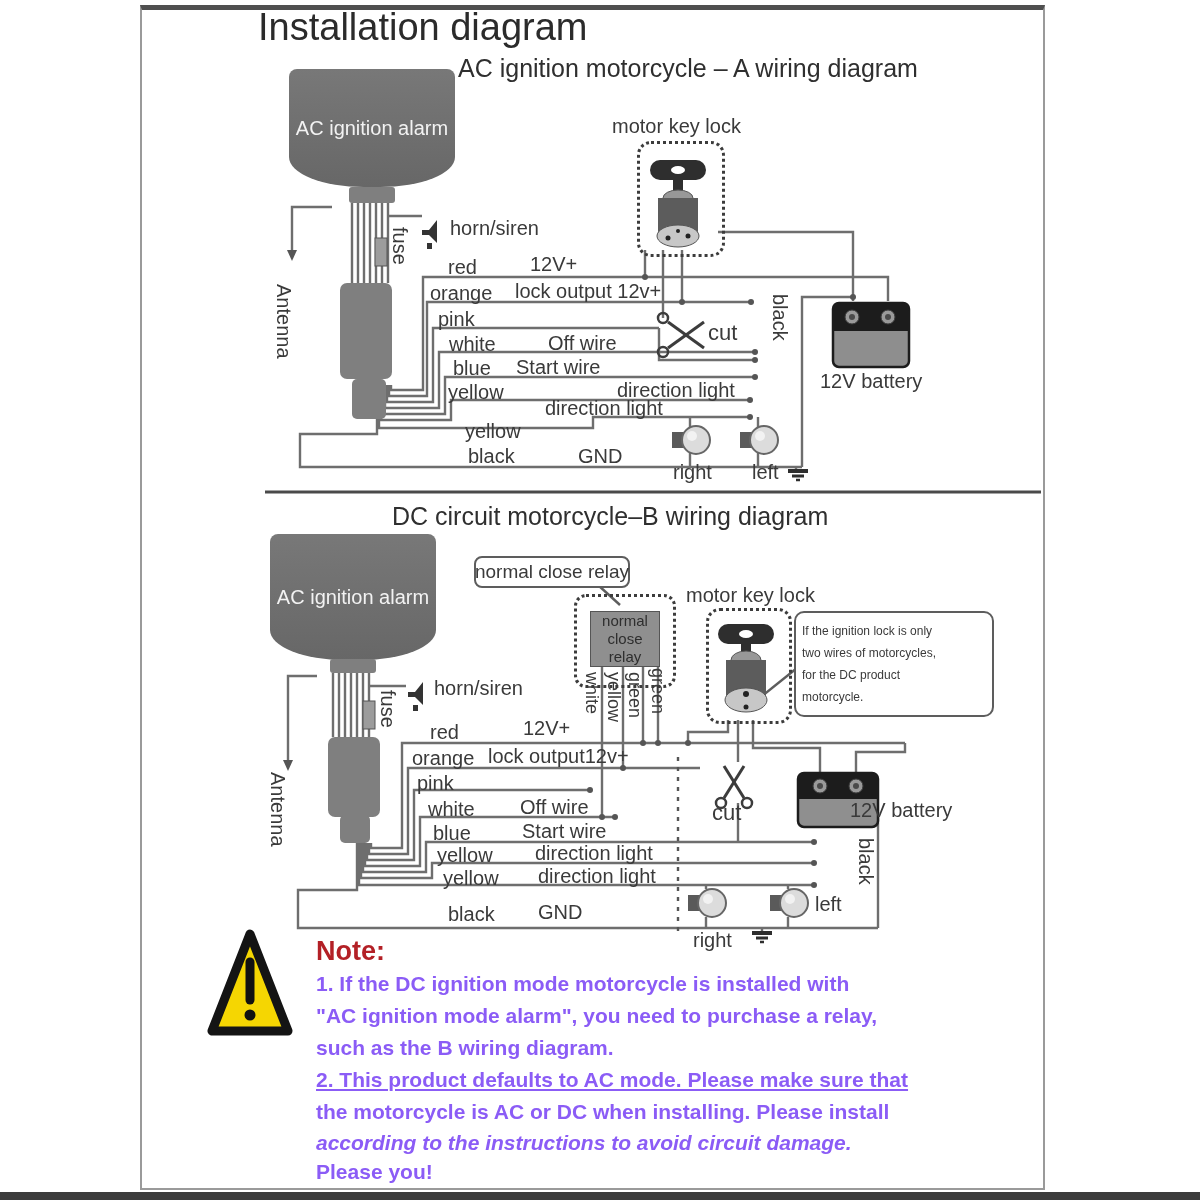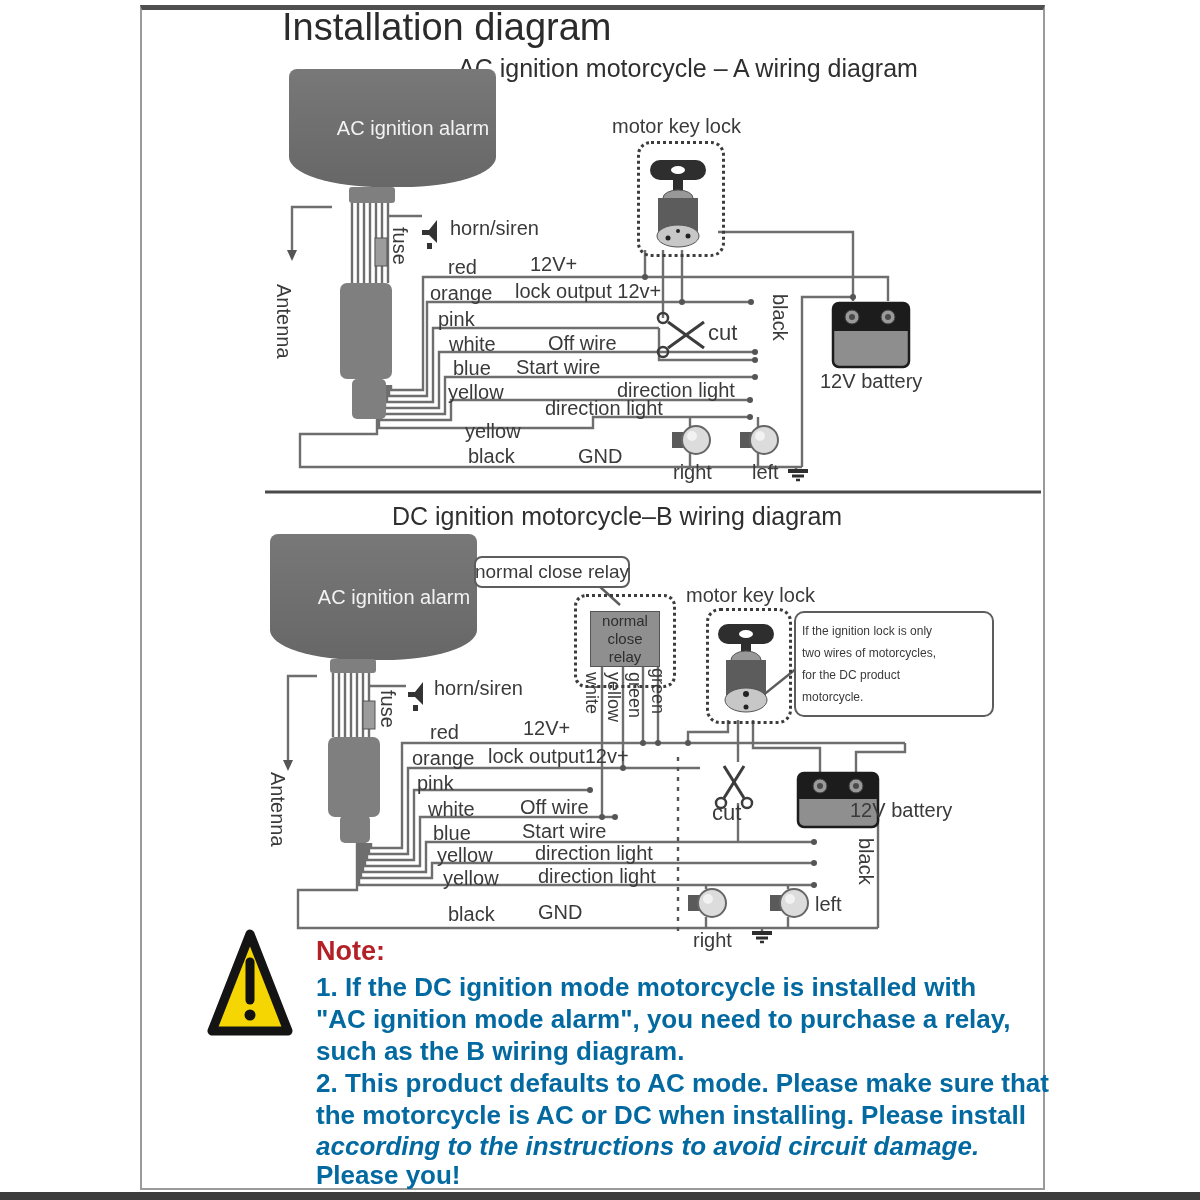--- a/index.html
+++ b/index.html
@@ -2,39 +2,39 @@
 <html><head>
 <meta charset="utf-8">
 <style>
   html,body{margin:0;padding:0;background:#ffffff;}
   body{width:1200px;height:1200px;position:relative;overflow:hidden;
        font-family:"Liberation Sans",sans-serif;}
   .frame{position:absolute;left:140px;top:5px;width:905px;height:1185px;
          border:2px solid #9a9a9a;border-top:5px solid #4f4f4f;background:#fff;box-sizing:border-box;}
   .photo-bottom{position:absolute;left:0;top:1192px;width:1200px;height:8px;background:#3c3c3c;}
   svg.layer{position:absolute;left:0;top:0;width:1200px;height:1200px;}
-  .t-main{position:absolute;left:258px;top:6px;font-size:38px;color:#2b2b2b;white-space:nowrap;margin-left:24px;}
+  .t-main{position:absolute;left:258px;top:6px;font-size:38px;color:#2b2b2b;white-space:nowrap;}
   .t-sec{position:absolute;font-size:25px;color:#2f2f2f;white-space:nowrap;}
   .alarm{position:absolute;background:linear-gradient(#787878,#676767);
          border-radius:8px 8px 45% 45% / 8px 8px 30px 30px;
          display:flex;align-items:center;justify-content:center;
-         color:#f2f2f2;font-size:20px;white-space:nowrap;padding-left:41px;}
+         color:#f2f2f2;font-size:20px;white-space:nowrap;}
   .blockg{position:absolute;background:#7f7f7f;border-radius:7px;}
   .dl{position:absolute;font-size:20px;color:#3a3a3a;white-space:nowrap;line-height:1;}
   .dlv{position:absolute;font-size:20px;color:#3a3a3a;writing-mode:vertical-rl;line-height:1;}
   .dotted{position:absolute;border:3px dotted #3c3c3c;border-radius:14px;}
   .relay-in{position:absolute;left:590px;top:611px;width:68px;height:54px;background:#8f8f8f;
             border:1px solid #555;color:#2e2e2e;font-size:15px;line-height:18px;text-align:center;}
   .callout{position:absolute;left:474px;top:556px;width:152px;height:28px;border:2px solid #5d5d5d;
            border-radius:8px;display:flex;align-items:center;justify-content:center;
            font-size:19px;color:#3a3a3a;background:#fff;white-space:nowrap;}
   .bubble{position:absolute;left:794px;top:611px;width:184px;border:2px solid #5d5d5d;border-radius:10px;
           background:#fff;padding:7px 6px;font-size:12px;line-height:22px;color:#3a3a3a;}
   .note-h{position:absolute;left:316px;top:936px;font-size:27px;font-weight:bold;color:#b32026;}
-  .note-l{position:absolute;left:316px;font-size:26px;font-weight:bold;color:#0369a1;white-space:nowrap;}
+  .note-l{position:absolute;left:316px;font-size:21px;font-weight:bold;color:#8b5cf6;white-space:nowrap;}
 </style>
 </head>
 <body>
 
 <div class="frame"></div>
 <div class="photo-bottom"></div>
 
 <svg class="layer" viewBox="0 0 1200 1200">
 
   <line x1="265" y1="492" x2="1041" y2="492" stroke="#4a4a4a" stroke-width="3"></line>
@@ -237,21 +237,21 @@
 
   <g>
     <polygon points="250,934 212,1031 288,1031" fill="#f5d602" stroke="#141414" stroke-width="9" stroke-linejoin="round"></polygon>
     <line x1="250" y1="962" x2="250" y2="1000" stroke="#111" stroke-width="9" stroke-linecap="round"></line>
     <circle cx="250" cy="1015" r="5.5" fill="#111"></circle>
   </g>
 </svg>
 
 <div class="t-main">Installation diagram</div>
 <div class="t-sec" style="left:458px;top:54px;">AC ignition motorcycle – A wiring diagram</div>
-<div class="t-sec" style="left:392px;top:502px;">DC ignition motorcycle–B wiring diagram</div>
+<div class="t-sec" style="left:392px;top:502px;">DC circuit motorcycle–B wiring diagram</div>
 
 <div class="alarm" style="left:289px;top:69px;width:166px;height:118px;">
   <span>AC ignition alarm</span>
 </div>
 <div class="blockg" style="left:349px;top:187px;width:46px;height:16px;border-radius:3px;"></div>
 <div class="blockg" style="left:340px;top:283px;width:52px;height:96px;"></div>
 <div class="blockg" style="left:352px;top:379px;width:34px;height:40px;border-radius:5px;"></div>
 <div class="dotted" style="left:637px;top:141px;width:82px;height:110px;"></div>
 
 <div class="dlv" style="left:274px;top:284px;">Antenna</div>
@@ -332,16 +332,16 @@
 <div class="dl" style="left:535px;top:843px;">direction light</div>
 <div class="dl" style="left:443px;top:868px;">yellow</div>
 <div class="dl" style="left:538px;top:866px;">direction light</div>
 <div class="dl" style="left:448px;top:904px;">black</div>
 <div class="dl" style="left:538px;top:902px;">GND</div>
 
 <div class="note-h">Note:</div>
 <div class="note-l" style="top:972px;">1. If the DC ignition mode motorcycle is installed with</div>
 <div class="note-l" style="top:1004px;">"AC ignition mode alarm", you need to purchase a relay,</div>
 <div class="note-l" style="top:1036px;">such as the B wiring diagram.</div>
-<div class="note-l" style="top:1068px;">2. This product defaults to AC mode. Please make sure that</div>
+<div class="note-l" style="top:1068px;text-decoration:underline;">2. This product defaults to AC mode. Please make sure that</div>
 <div class="note-l" style="top:1100px;"> the motorcycle is AC or DC when installing. Please install</div>
 <div class="note-l" style="top:1131px;font-style:italic;">according to the instructions to avoid circuit damage.</div>
 <div class="note-l" style="top:1160px;">Please you!</div>
 
 </body></html>

